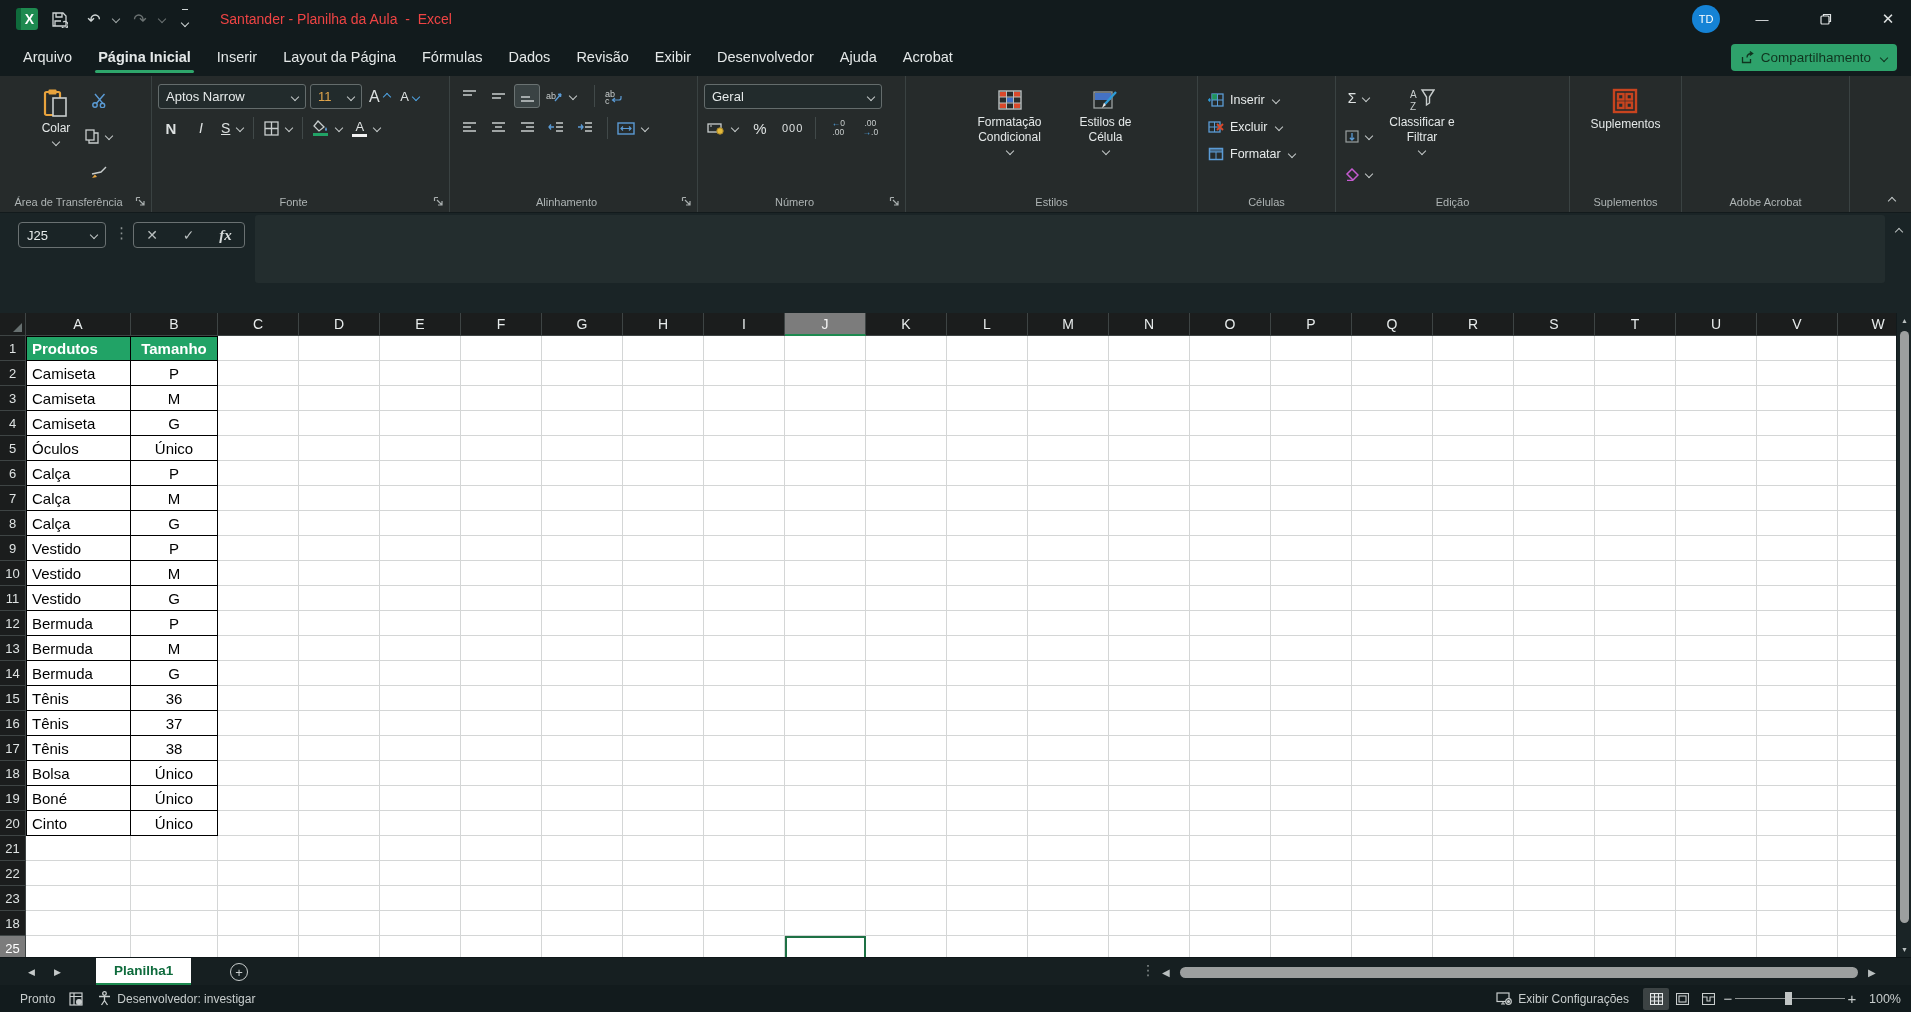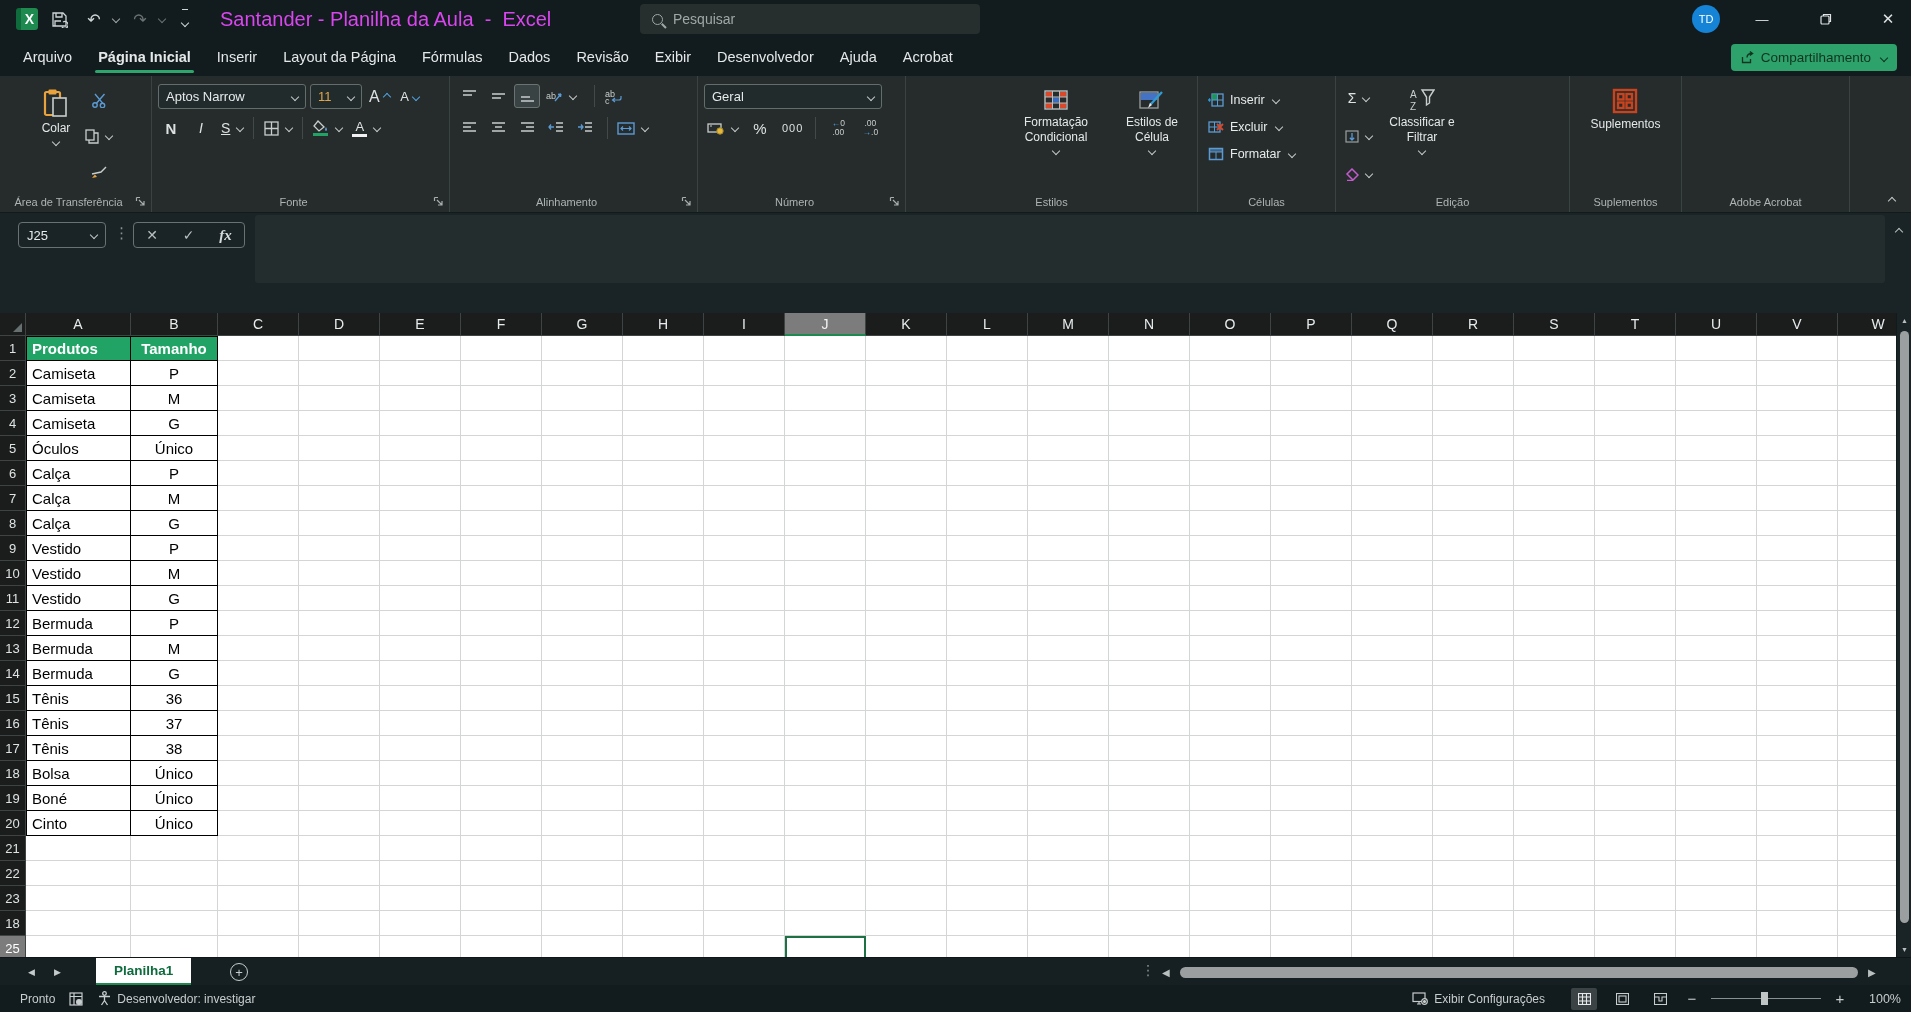--- a/index.html
+++ b/index.html
@@ -6,21 +6,21 @@
 html,body{width:1911px;height:1012px;overflow:hidden}
 body{font-family:"Liberation Sans",sans-serif;background:#1A2426;color:#E6EAEA;position:relative;font-size:13px}
 svg{display:block}
 .chev{width:6px;height:6px;border-right:1.4px solid currentColor;border-bottom:1.4px solid currentColor;transform:rotate(45deg);display:inline-block;margin-left:4px;flex:0 0 auto}
 .chev.up{transform:rotate(-135deg)}
 .chev.blue{color:#4FA3E3}
 
 .titlebar{position:absolute;left:0;top:0;width:1911px;height:38px;background:#121B1D;display:flex;align-items:center}
 .xlicon{position:absolute;left:16px;top:8px;width:22px;height:22px;background:#1E8A50;border-radius:3px;color:#fff;font-weight:bold;font-size:14px;display:flex;align-items:center;justify-content:center;border-left:5px solid #0F6B3C}
 .tb-ic{position:absolute;top:0;height:38px;display:flex;align-items:center;justify-content:center;color:#CFD5D5;font-size:16px}
-.tb-title{position:absolute;left:220px;top:0;height:38px;display:flex;align-items:center;font-size:20px;color:#d946ef;white-space:pre}
+.tb-title{position:absolute;left:220px;top:0;height:38px;display:flex;align-items:center;font-size:14px;color:#ef4444;white-space:pre}
 .searchbox{position:absolute;left:640px;top:4px;width:340px;height:30px;background:#272E2E;border-radius:4px;display:flex;align-items:center;padding:0 12px;gap:10px;color:#9FA8A7;font-size:14px}
 .lens{width:11px;height:11px;border:1.6px solid #9FA8A7;border-radius:50%;position:relative;flex:0 0 auto}
 .lens::after{content:"";position:absolute;width:6px;height:1.6px;background:#9FA8A7;transform:rotate(45deg);left:8px;top:10px}
 .avatar{position:absolute;left:1692px;top:5px;width:28px;height:28px;border-radius:50%;background:#1583D6;color:#fff;font-size:11px;display:flex;align-items:center;justify-content:center}
 .winbtn{position:absolute;top:0;width:44px;height:38px;display:flex;align-items:center;justify-content:center;color:#E0E4E4}
 
 .tabrow{position:absolute;left:0;top:38px;width:1911px;height:38px;background:#121B1D;display:flex;align-items:stretch;padding-left:10px}
 .rtab{display:flex;align-items:center;padding:0 13px;font-size:14.5px;color:#E4E8E8;position:relative;cursor:default}
 .rtab.active{font-weight:bold}
 .rtab.active::after{content:"";position:absolute;left:10px;right:10px;bottom:3px;height:3px;border-radius:2px;background:#2EA66B}
@@ -79,21 +79,21 @@
 .tabbar{position:absolute;left:0;top:957px;width:1911px;height:28px;background:#161F21;border-top:1px solid #0E1618}
 .snav{position:absolute;top:0;height:28px;display:flex;align-items:center;color:#C5CACA;font-size:9px}
 .stab{position:absolute;left:96px;top:0;height:28px;background:#FFFFFF;color:#0E6B3C;font-weight:bold;font-size:13.5px;display:flex;align-items:center;padding:0 18px;border-bottom:3px solid #1E8A50}
 .addsheet{position:absolute;left:230px;top:5px;width:18px;height:18px;border:1.5px solid #C8CDCD;border-radius:50%;color:#C8CDCD;display:flex;align-items:center;justify-content:center;font-size:13px;line-height:1}
 .grip{position:absolute;left:1141px;top:4px;color:#8A9191;font-size:14px}
 .hscroll-arrow{position:absolute;top:0;height:28px;display:flex;align-items:center;color:#B9BFBF;font-size:10px}
 .hthumb{position:absolute;left:1180px;top:9px;width:678px;height:11px;background:#9C9F9F;border-radius:6px}
 
 .statusbar{position:absolute;left:0;top:985px;width:1911px;height:27px;background:#121B1D;display:flex;align-items:center;color:#C8CDCD;font-size:12px}
 .sb-left{display:flex;align-items:center;gap:14px;padding-left:20px}
-.sb-right{margin-left:auto;display:flex;align-items:center;gap:12px;padding-right:10px}
+.sb-right{margin-left:auto;display:flex;align-items:center;padding-right:10px}
 .viewbtn{width:26px;height:22px;display:flex;align-items:center;justify-content:center;border-radius:2px}
 .viewbtn.active{background:#3C4344}
 .zslider{width:110px;height:1px;background:#8A8F8F;position:relative}
 .zhandle{position:absolute;left:45%;top:-6px;width:7px;height:13px;background:#C0C5C5}
 .zsign{font-size:15px;color:#C8CDCD;width:14px;text-align:center}
 </style>
 </head>
 <body>
 
 <div class="titlebar">
@@ -111,24 +111,20 @@
       <span class="chev" style="color:#9FA6A6"></span>
     </div>
   <div class="tb-ic" style="left:128px;width:24px;color:#6B7272">↷</div>
   <div class="tb-ic" style="left:152px;width:16px;color:#6B7272">
       <span class="chev"></span>
     </div>
   <div class="tb-ic" style="left:174px;width:22px">
       <span style="border-top:1.4px solid #CFD5D5;padding-top:2px"><span class="chev" style="margin:0"></span></span>
     </div>
   <div class="tb-title">Santander - Planilha da Aula  -  Excel</div>
-  <div class="searchbox">
-    <span class="lens"></span>
-    <span>Pesquisar</span>
-  </div>
   <div class="avatar">TD</div>
   <div class="winbtn" style="left:1740px">—</div>
   <div class="winbtn" style="left:1804px">
     <svg width="12" height="12" viewBox="0 0 12 12" fill="none" stroke="#E0E4E4" stroke-width="1.2">
         <rect x="1" y="3" width="8" height="8" rx="1"></rect>
         <path d="M3.5 3 V1.5 h7 v7 H9"></path>
       </svg>
   </div>
   <div class="winbtn" style="left:1866px;font-size:15px">✕</div>
 </div>
@@ -367,21 +363,21 @@
           </span>
         </div>
     </div>
     <span class="glabel">Número</span>
     <svg class="launcher" width="11" height="11" viewBox="0 0 11 11" fill="none" stroke="#A8AEAE" stroke-width="1.2">
         <path d="M1.5 1.5 H5 M1.5 1.5 V5 M4 4 L8.5 8.5 M9 5 V9 H5"></path>
       </svg>
   </div>
 
   <div class="rgroup" style="width:292px">
-    <div class="rgrow" style="justify-content:flex-end">
+    <div class="rgrow" style="justify-content:center">
       <div class="bigbtn" style="max-width:102px">
         <svg width="24" height="24" viewBox="0 0 24 24">
             <rect x="1" y="3" width="22" height="18" fill="none" stroke="#B9BEBE" stroke-width="1.4"></rect>
             <rect x="2" y="4" width="6" height="5" fill="#D9482B"></rect>
             <rect x="9" y="9.5" width="6" height="5" fill="#3B6CC5"></rect>
             <rect x="2" y="15" width="6" height="5" fill="#D9482B"></rect>
             <rect x="16" y="4" width="6" height="5" fill="#D9482B"></rect>
             <rect x="16" y="15" width="6" height="5" fill="#D9482B"></rect>
             <path d="M8.5 3 V21 M15.5 3 V21 M1 9 H23 M1 15 H23" stroke="#B9BEBE" stroke-width="1"></path>
           </svg>

